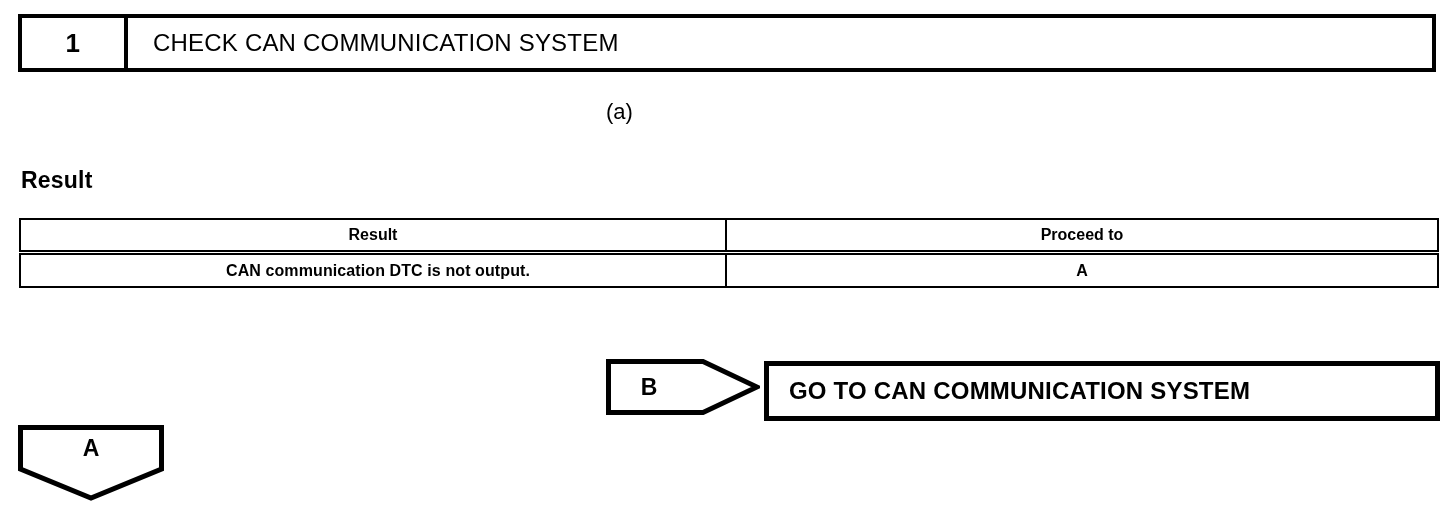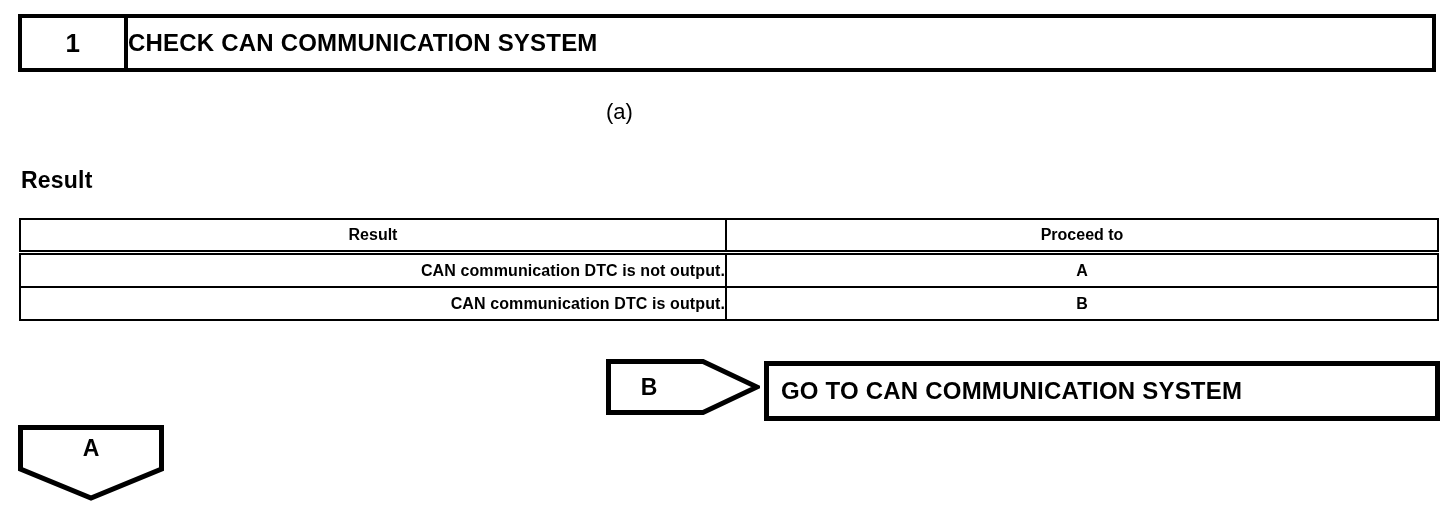--- a/index.html
+++ b/index.html
@@ -37,23 +37,23 @@
     align-items: center;
     justify-content: center;
     font-size: 26px;
     font-weight: bold;
     letter-spacing: 0.5px;
   }
   .step-title {
     flex: 1;
     display: flex;
     align-items: center;
-    padding-left: 0;
+    padding-left: 25px;
     font-size: 24px;
-    font-weight: bold;
+    font-weight: normal;
     letter-spacing: 0.2px;
     white-space: nowrap;
   }
 
   
   .procedure-line {
     position: absolute;
     left: 606px;
     top: 99px;
     font-size: 22px;
@@ -110,21 +110,21 @@
   
   .result-table thead tr.header-rule-row th {
     height: 3px;
     border: none;
     border-top: 2px solid #000;
     padding: 0;
     line-height: 0;
     font-size: 0;
   }
   .result-table tbody td.cell-result {
-    text-align: right;
+    text-align: center;
     vertical-align: middle;
     padding-left: 10px;
     letter-spacing: 0.1px;
   }
   .result-table tbody td.cell-proceed {
     text-align: center;
     vertical-align: middle;
   }
 
   
@@ -153,21 +153,21 @@
   .goto-box {
     position: absolute;
     left: 764px;
     top: 361px;
     width: 676px;
     height: 60px;
     box-sizing: border-box;
     border: 5px solid #000;
     display: flex;
     align-items: center;
-    padding-left: 12px;
+    padding-left: 20px;
     font-size: 24px;
     font-weight: bold;
     letter-spacing: 0.2px;
     white-space: nowrap;
   }
 
   
   .connector-a {
     position: absolute;
     left: 18px;
@@ -216,24 +216,20 @@
     <tr class="header-rule-row">
       <th></th>
       <th></th>
     </tr>
   </thead>
   <tbody>
     <tr>
       <td class="cell-result">CAN communication DTC is not output.</td>
       <td class="cell-proceed">A</td>
     </tr>
-    <tr>
-      <td class="cell-result">CAN communication DTC is output.</td>
-      <td class="cell-proceed">B</td>
-    </tr>
   </tbody>
 </table>
 
 <div class="connector-b">
   <svg width="154" height="56" viewBox="0 0 154 56">
     <polygon points="2.5,2.5 97,2.5 151,28 97,53.5 2.5,53.5" fill="#ffffff" stroke="#000000" stroke-width="5" stroke-linejoin="miter"></polygon>
   </svg>
   <div class="conn-label">B</div>
 </div>
 

